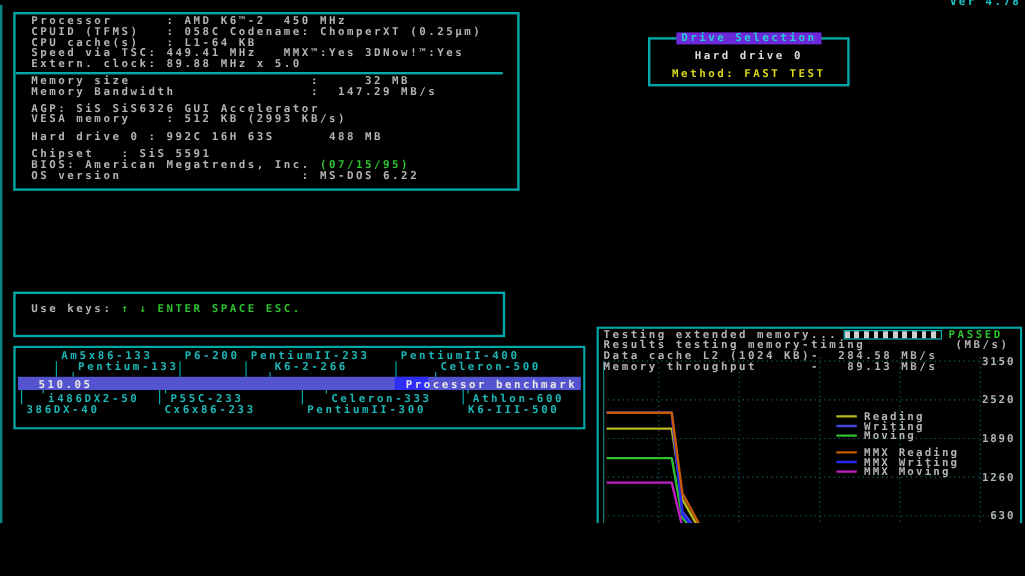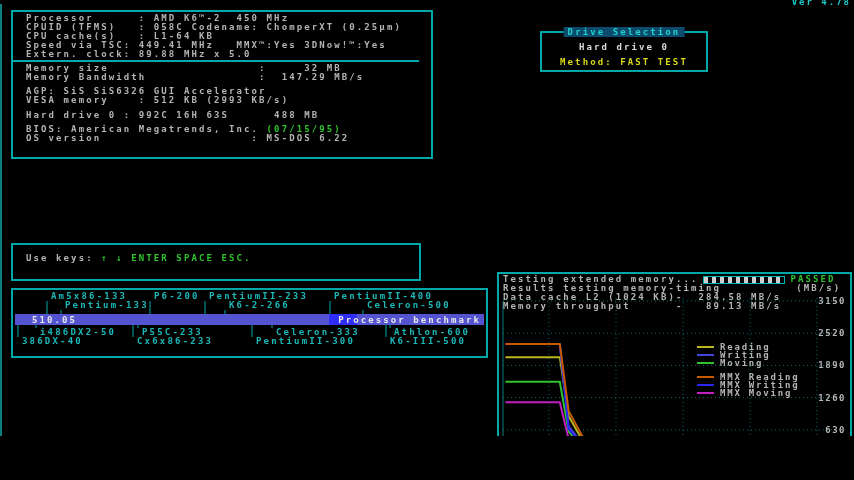--- a/index.html
+++ b/index.html
@@ -10,21 +10,21 @@
   .ver{position:absolute;right:3px;top:-3px;color:#1ec9c9;letter-spacing:2px;white-space:pre;}
   
   .infobox{position:absolute;left:11px;top:10px;width:393px;height:143px;border:2px solid #00a8a8;
            padding:2px 12px 0 13px;box-sizing:content-box;}
   .sep{height:2px;background:#00a8a8;margin:1px 0 2px -13px;width:406px;}
   .sp5{height:5px;} .sp6{height:6px;}
   .green{color:#2ec22e;text-align:center;}
   .yellow{color:#d8d818;}
   
   .drivebox{position:absolute;left:540px;top:31px;width:164px;height:37px;border:2px solid #00a8a8;text-align:center;}
-  .drivetitle{position:absolute;left:50%;top:-6px;transform:translateX(-50%);background:#0c4a6e;padding:0 4px;
+  .drivetitle{position:absolute;left:50%;top:-6px;transform:translateX(-50%);background:#6d28d9;padding:0 4px;
               color:#20d0d0;letter-spacing:2.1px;white-space:pre;}
   .driveline1{margin-top:9px;color:#dcdcdc;letter-spacing:2.1px;}
   .driveline2{margin-top:5px;letter-spacing:2.1px;}
   
   .keysbox{position:absolute;left:11px;top:243px;width:393px;height:26px;border:2px solid #00a8a8;
            padding:8px 0 0 13px;box-sizing:content-box;}
   
   .benchbox{position:absolute;left:11px;top:288px;width:477px;height:70px;}
   
   .chartbox{position:absolute;left:497px;top:272px;width:355px;height:203px;}
@@ -51,20 +51,21 @@
     <div class="pre">Extern. clock: 89.88 MHz x 5.0</div>
     <div class="sep"></div>
     <div class="pre">Memory size                    :     32 MB</div>
     <div class="pre">Memory Bandwidth               :  147.29 MB/s</div>
     <div class="sp5"></div>
     <div class="pre">AGP: SiS SiS6326 GUI Accelerator</div>
     <div class="pre">VESA memory    : 512 KB (2993 KB/s)</div>
     <div class="sp6"></div>
     <div class="pre">Hard drive 0 : 992C 16H 63S      488 MB</div>
     <div class="sp5"></div>
+    <div class="pre">Chipset   : SiS 5591</div>
     <div class="pre"><span>BIOS: American Megatrends, Inc. </span><span class="green">(07/15/95)</span></div>
     <div class="pre">OS version                    : MS-DOS 6.22</div>
   </div>
 
   <div class="drivebox">
     <div class="drivetitle">Drive Selection</div>
     <div class="driveline1">Hard drive 0</div>
     <div class="driveline2"><span class="yellow">Method: </span><span class="yellow">FAST TEST</span></div>
   </div>
 

